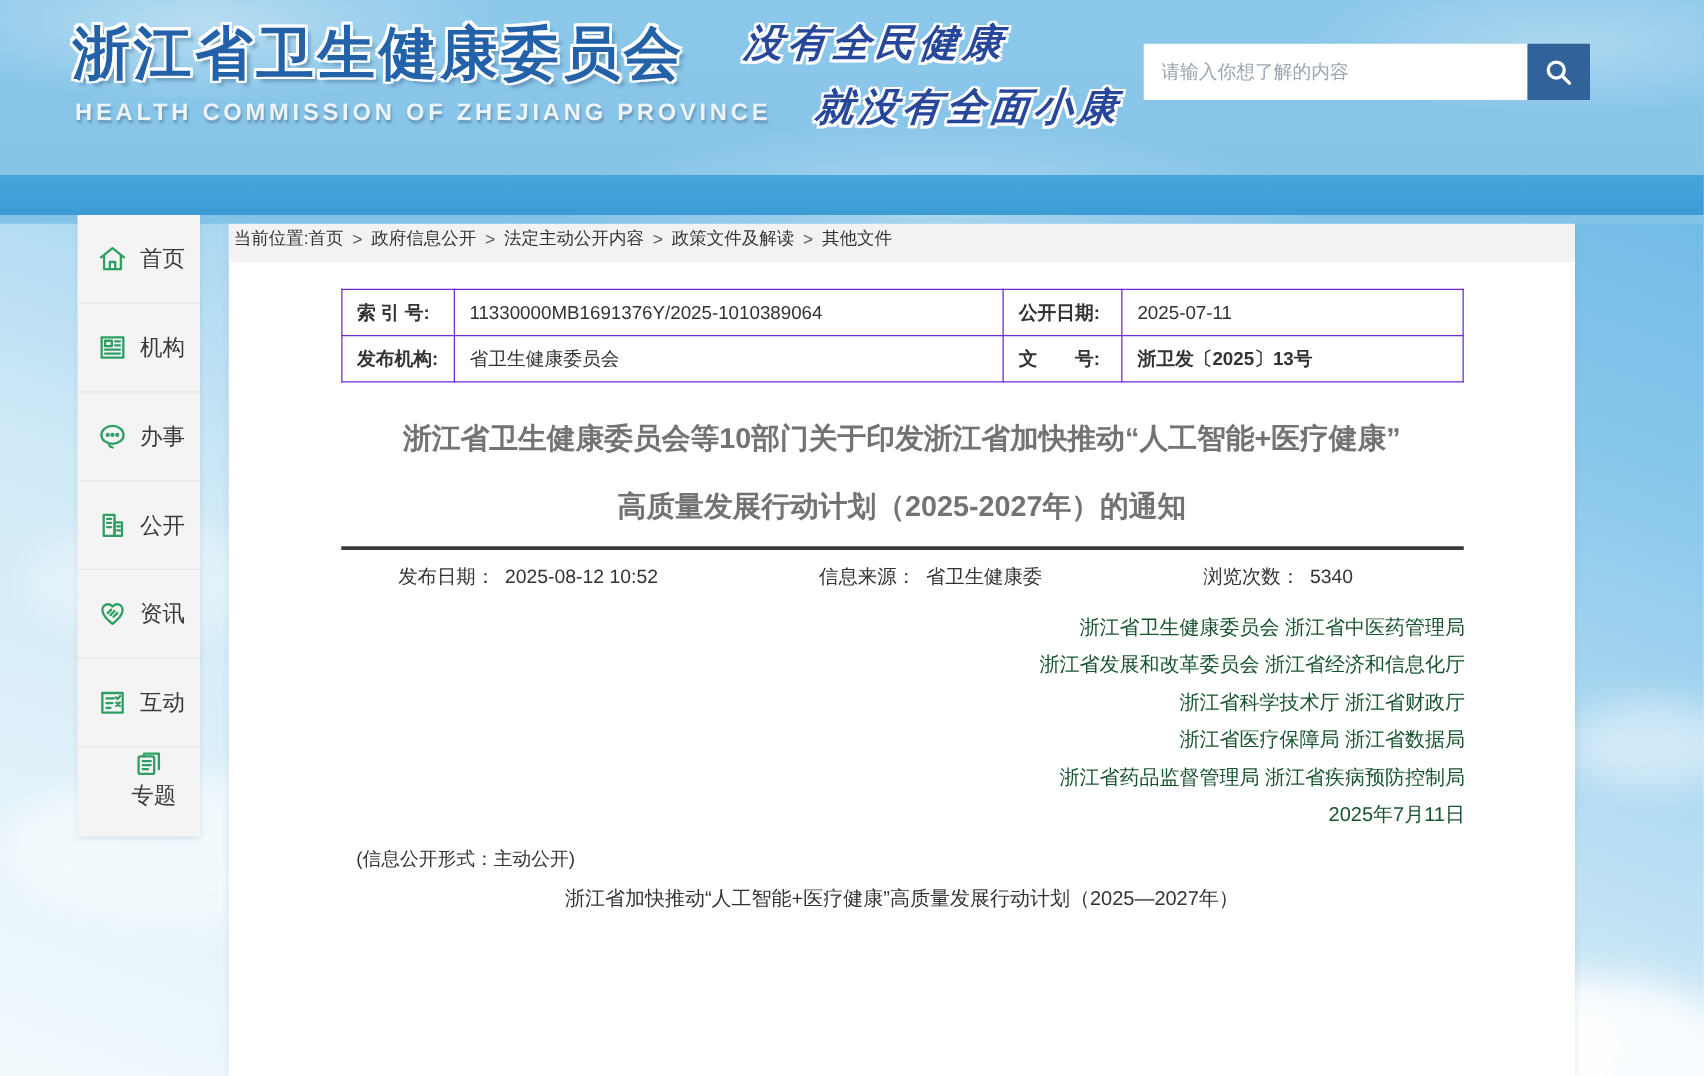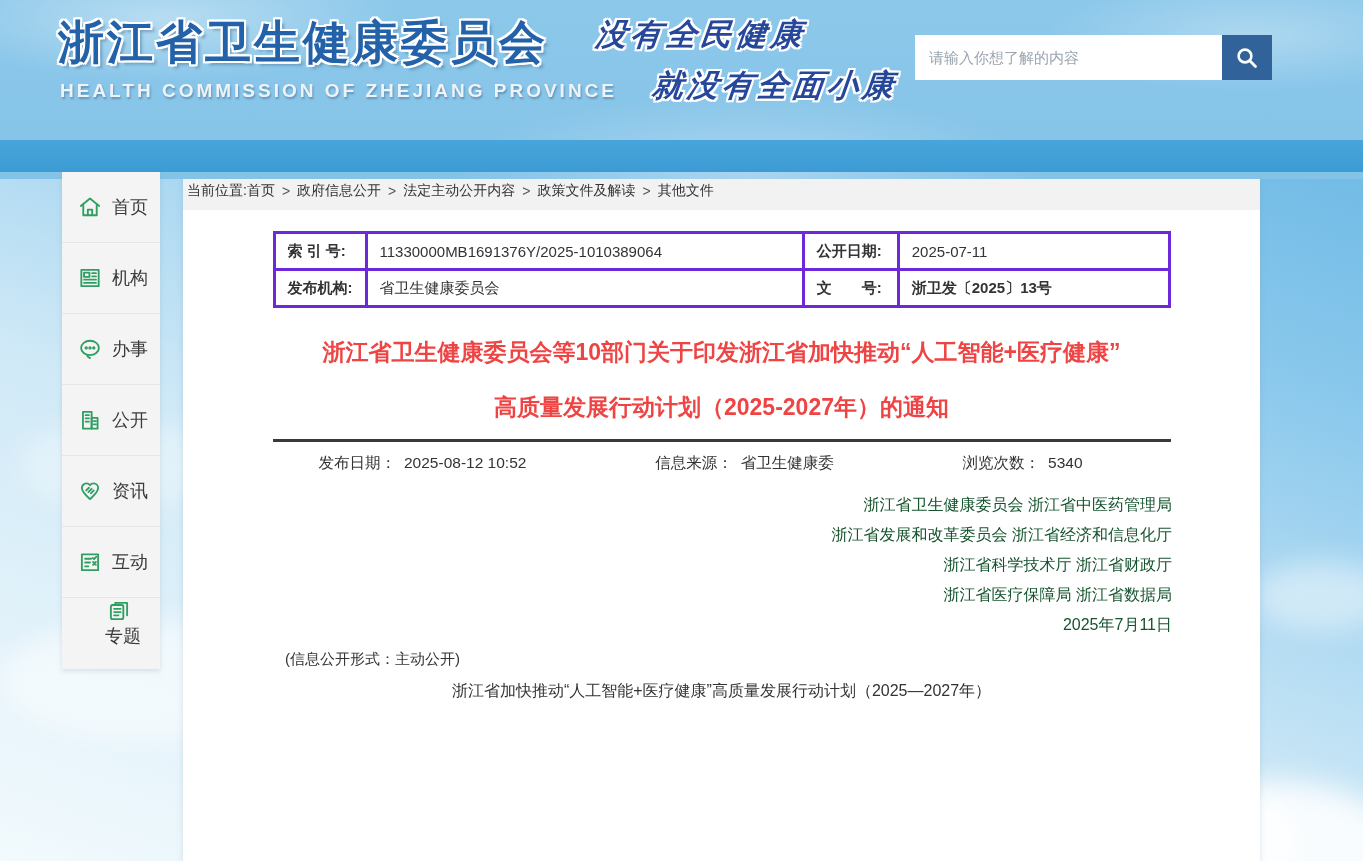--- a/index.html
+++ b/index.html
@@ -74,29 +74,29 @@
 
   
   .panel { position:absolute; left:183px; top:172px; width:1077px; height:689px;
     background:#fff; z-index:1; box-shadow:0 2px 6px rgba(120,150,170,.25); }
   .breadcrumb { height:38px; background:#f2f2f2; display:flex; align-items:center;
     padding-left:4px; font-size:14px; color:#333; }
   .breadcrumb a { color:#333; text-decoration:none; cursor:pointer; }
   .breadcrumb .sep { margin:0 7px; color:#555; }
 
   table.doc-info { width:898px; margin:21px auto 0; border-collapse:collapse; font-size:15px; }
-  .doc-info td { border:3px solid #6d28d9; height:37px; padding:0 12px; color:#333; }
+  .doc-info td { border:1px solid #6d28d9; height:37px; padding:0 12px; color:#333; }
   .doc-info td.lab { font-weight:bold; white-space:nowrap; }
   .doc-info td.w1 { width:90px; }
   .doc-info td.w2 { width:440px; }
   .doc-info td.w3 { width:95px; }
   .doc-info td.w4 { width:273px; }
   .doc-info td.bold-val { font-weight:bold; }
 
-  .art-title { text-align:center; font-weight:bold; font-size:23px; color:#ef4444; }
+  .art-title { text-align:center; font-weight:bold; font-size:23px; color:#737373; }
   .art-title.l1 { margin-top:29px; }
   .art-title.l2 { margin-top:24px; }
   .title-rule { width:898px; height:3px; background:#3a3a3a; margin:16px auto 0; }
 
   .meta-row { width:898px; margin:0 auto; height:42px; display:flex; align-items:center;
     justify-content:space-between; padding:0 88px 0 46px; font-size:15.5px; color:#333; }
   .meta-row .val { margin-left:8px; }
 
   .article-body { margin:10px 85px 0 75px; font-size:16px; line-height:30px; color:#333; }
   .p-addr { text-indent:10px; }
@@ -259,19 +259,20 @@
       <span>浏览次数：</span><span class="val">5340</span>
     </span>
   </div>
 
 
   <div class="sign-block">
     <div>浙江省卫生健康委员会 浙江省中医药管理局</div>
     <div>浙江省发展和改革委员会 浙江省经济和信息化厅</div>
     <div>浙江省科学技术厅 浙江省财政厅</div>
     <div>浙江省医疗保障局 浙江省数据局</div>
+    <div>浙江省药品监督管理局 浙江省疾病预防控制局</div>
     <div>2025年7月11日</div>
   </div>
 
   <div class="note-line">(信息公开形式：主动公开)</div>
   <div class="attach-title">浙江省加快推动“人工智能+医疗健康”高质量发展行动计划（2025—2027年）</div>
 
 </div>
 
 </body></html>

